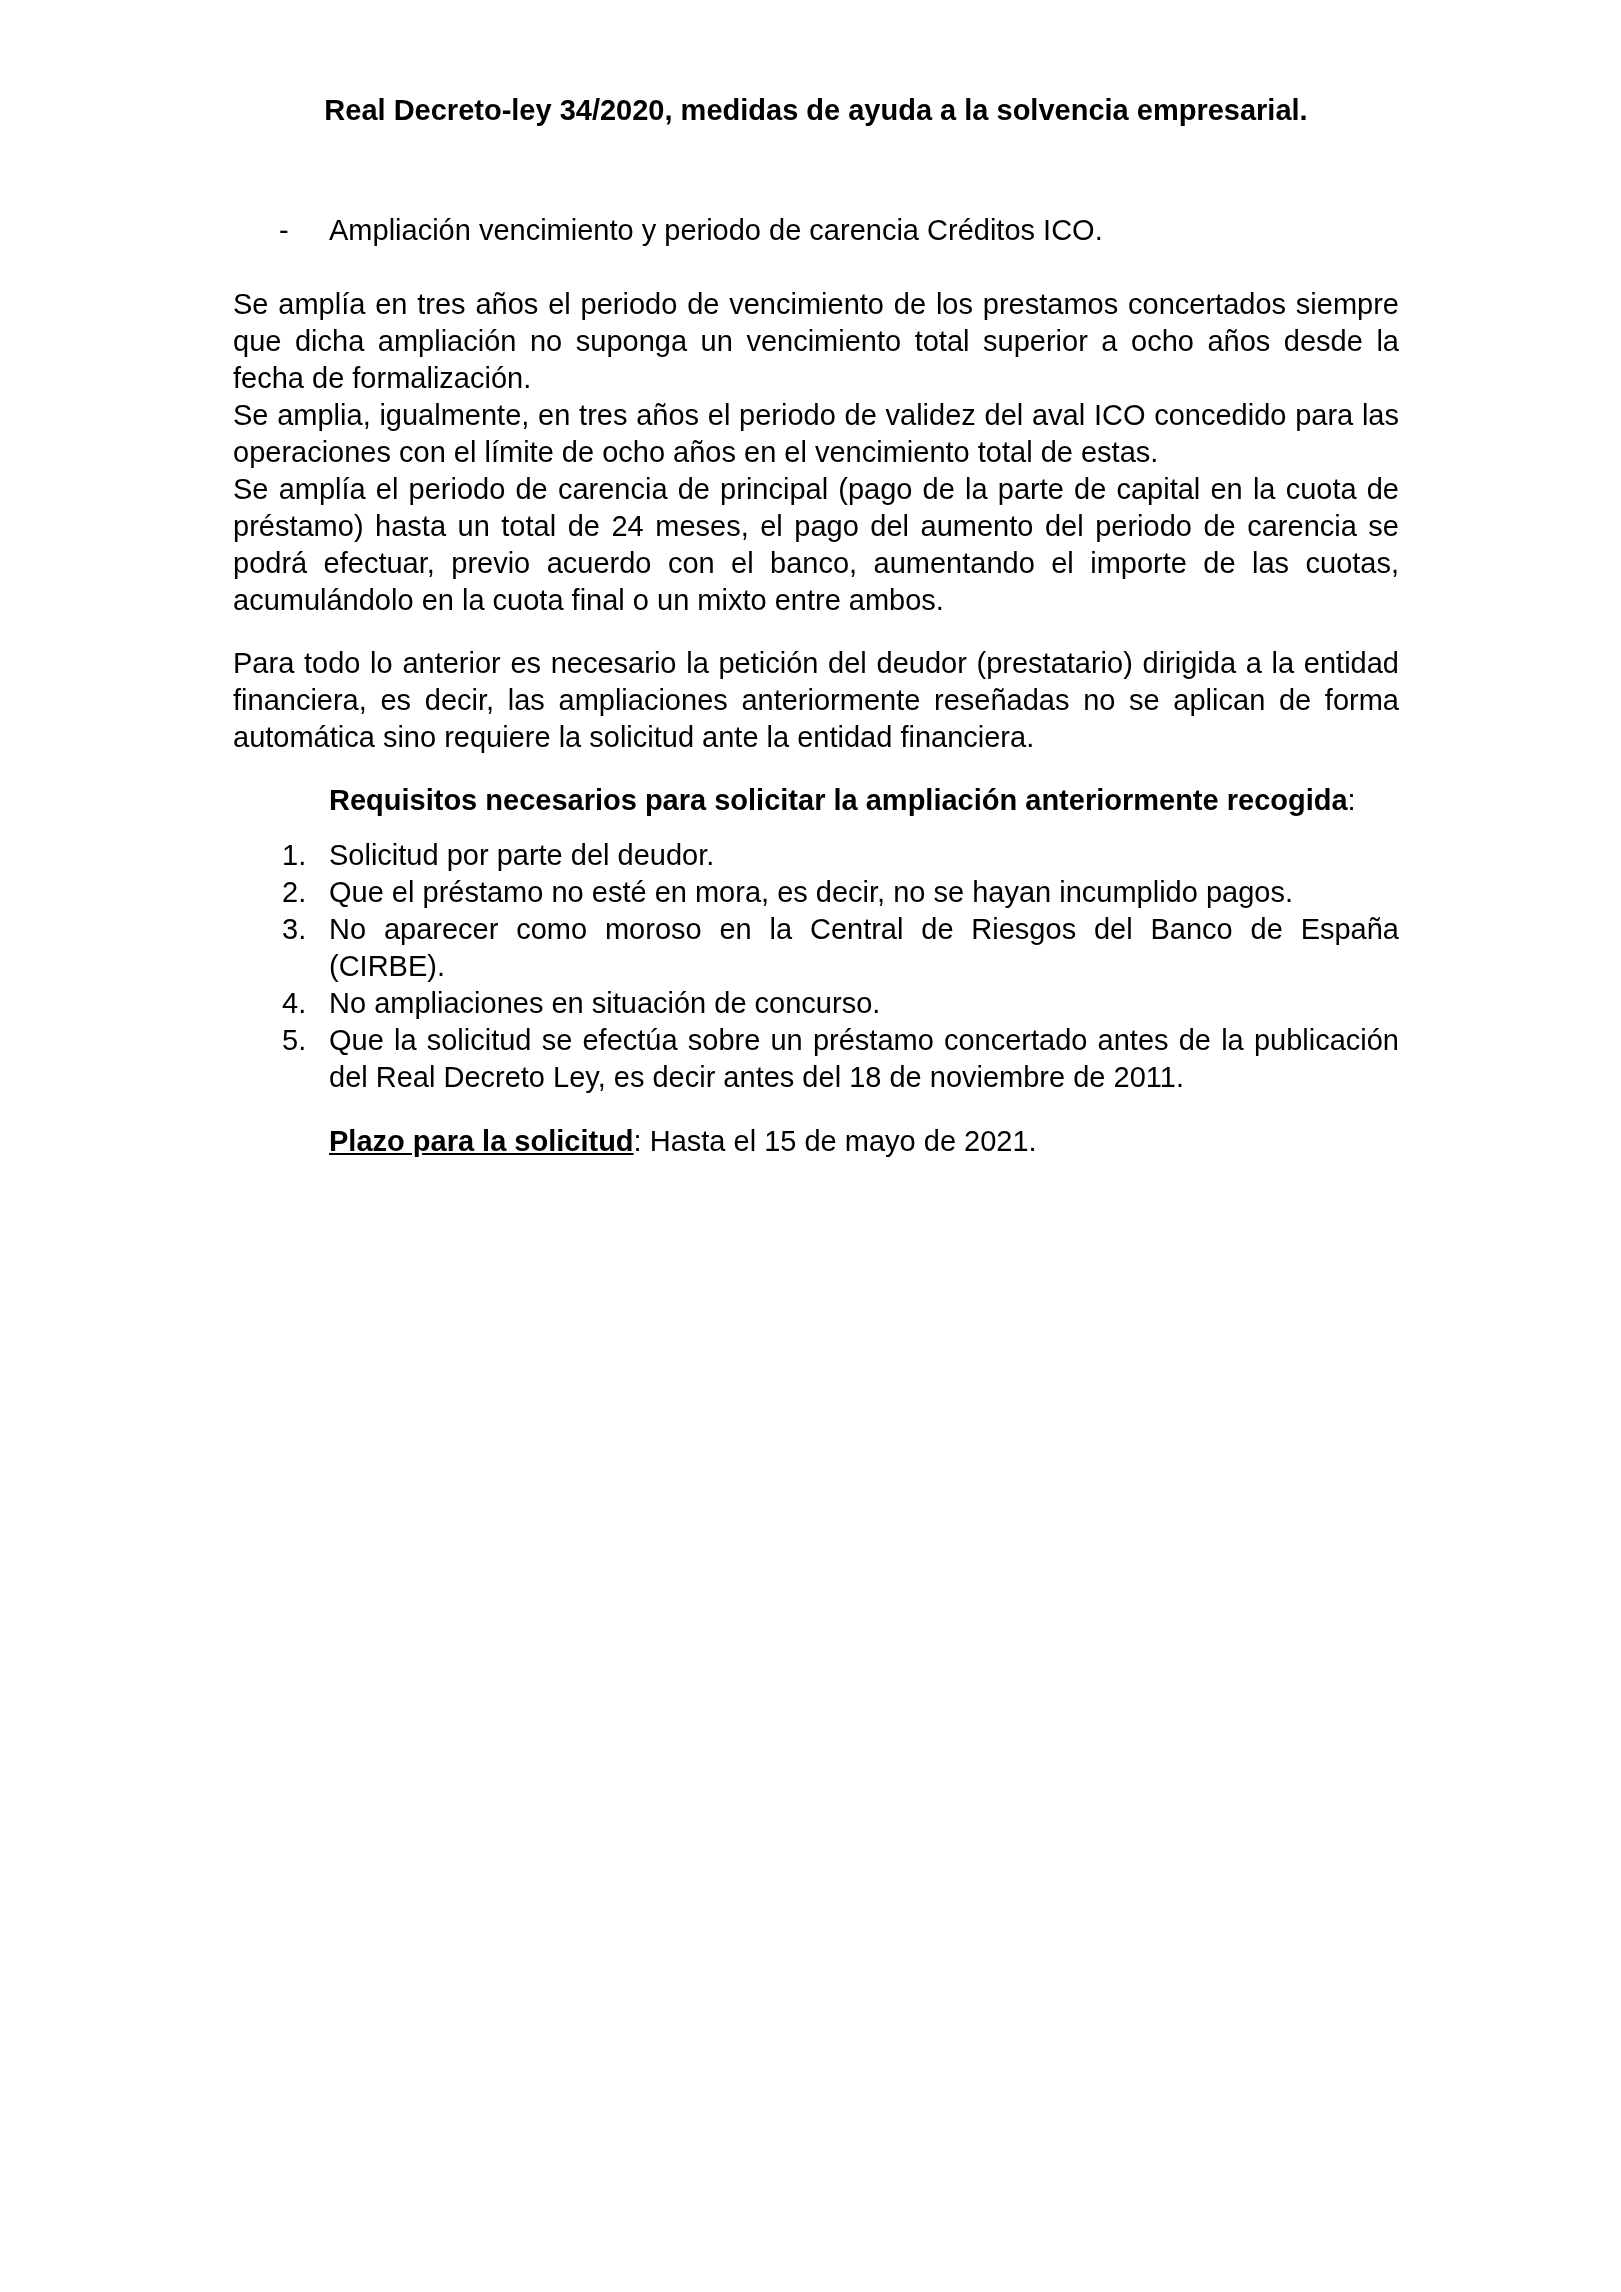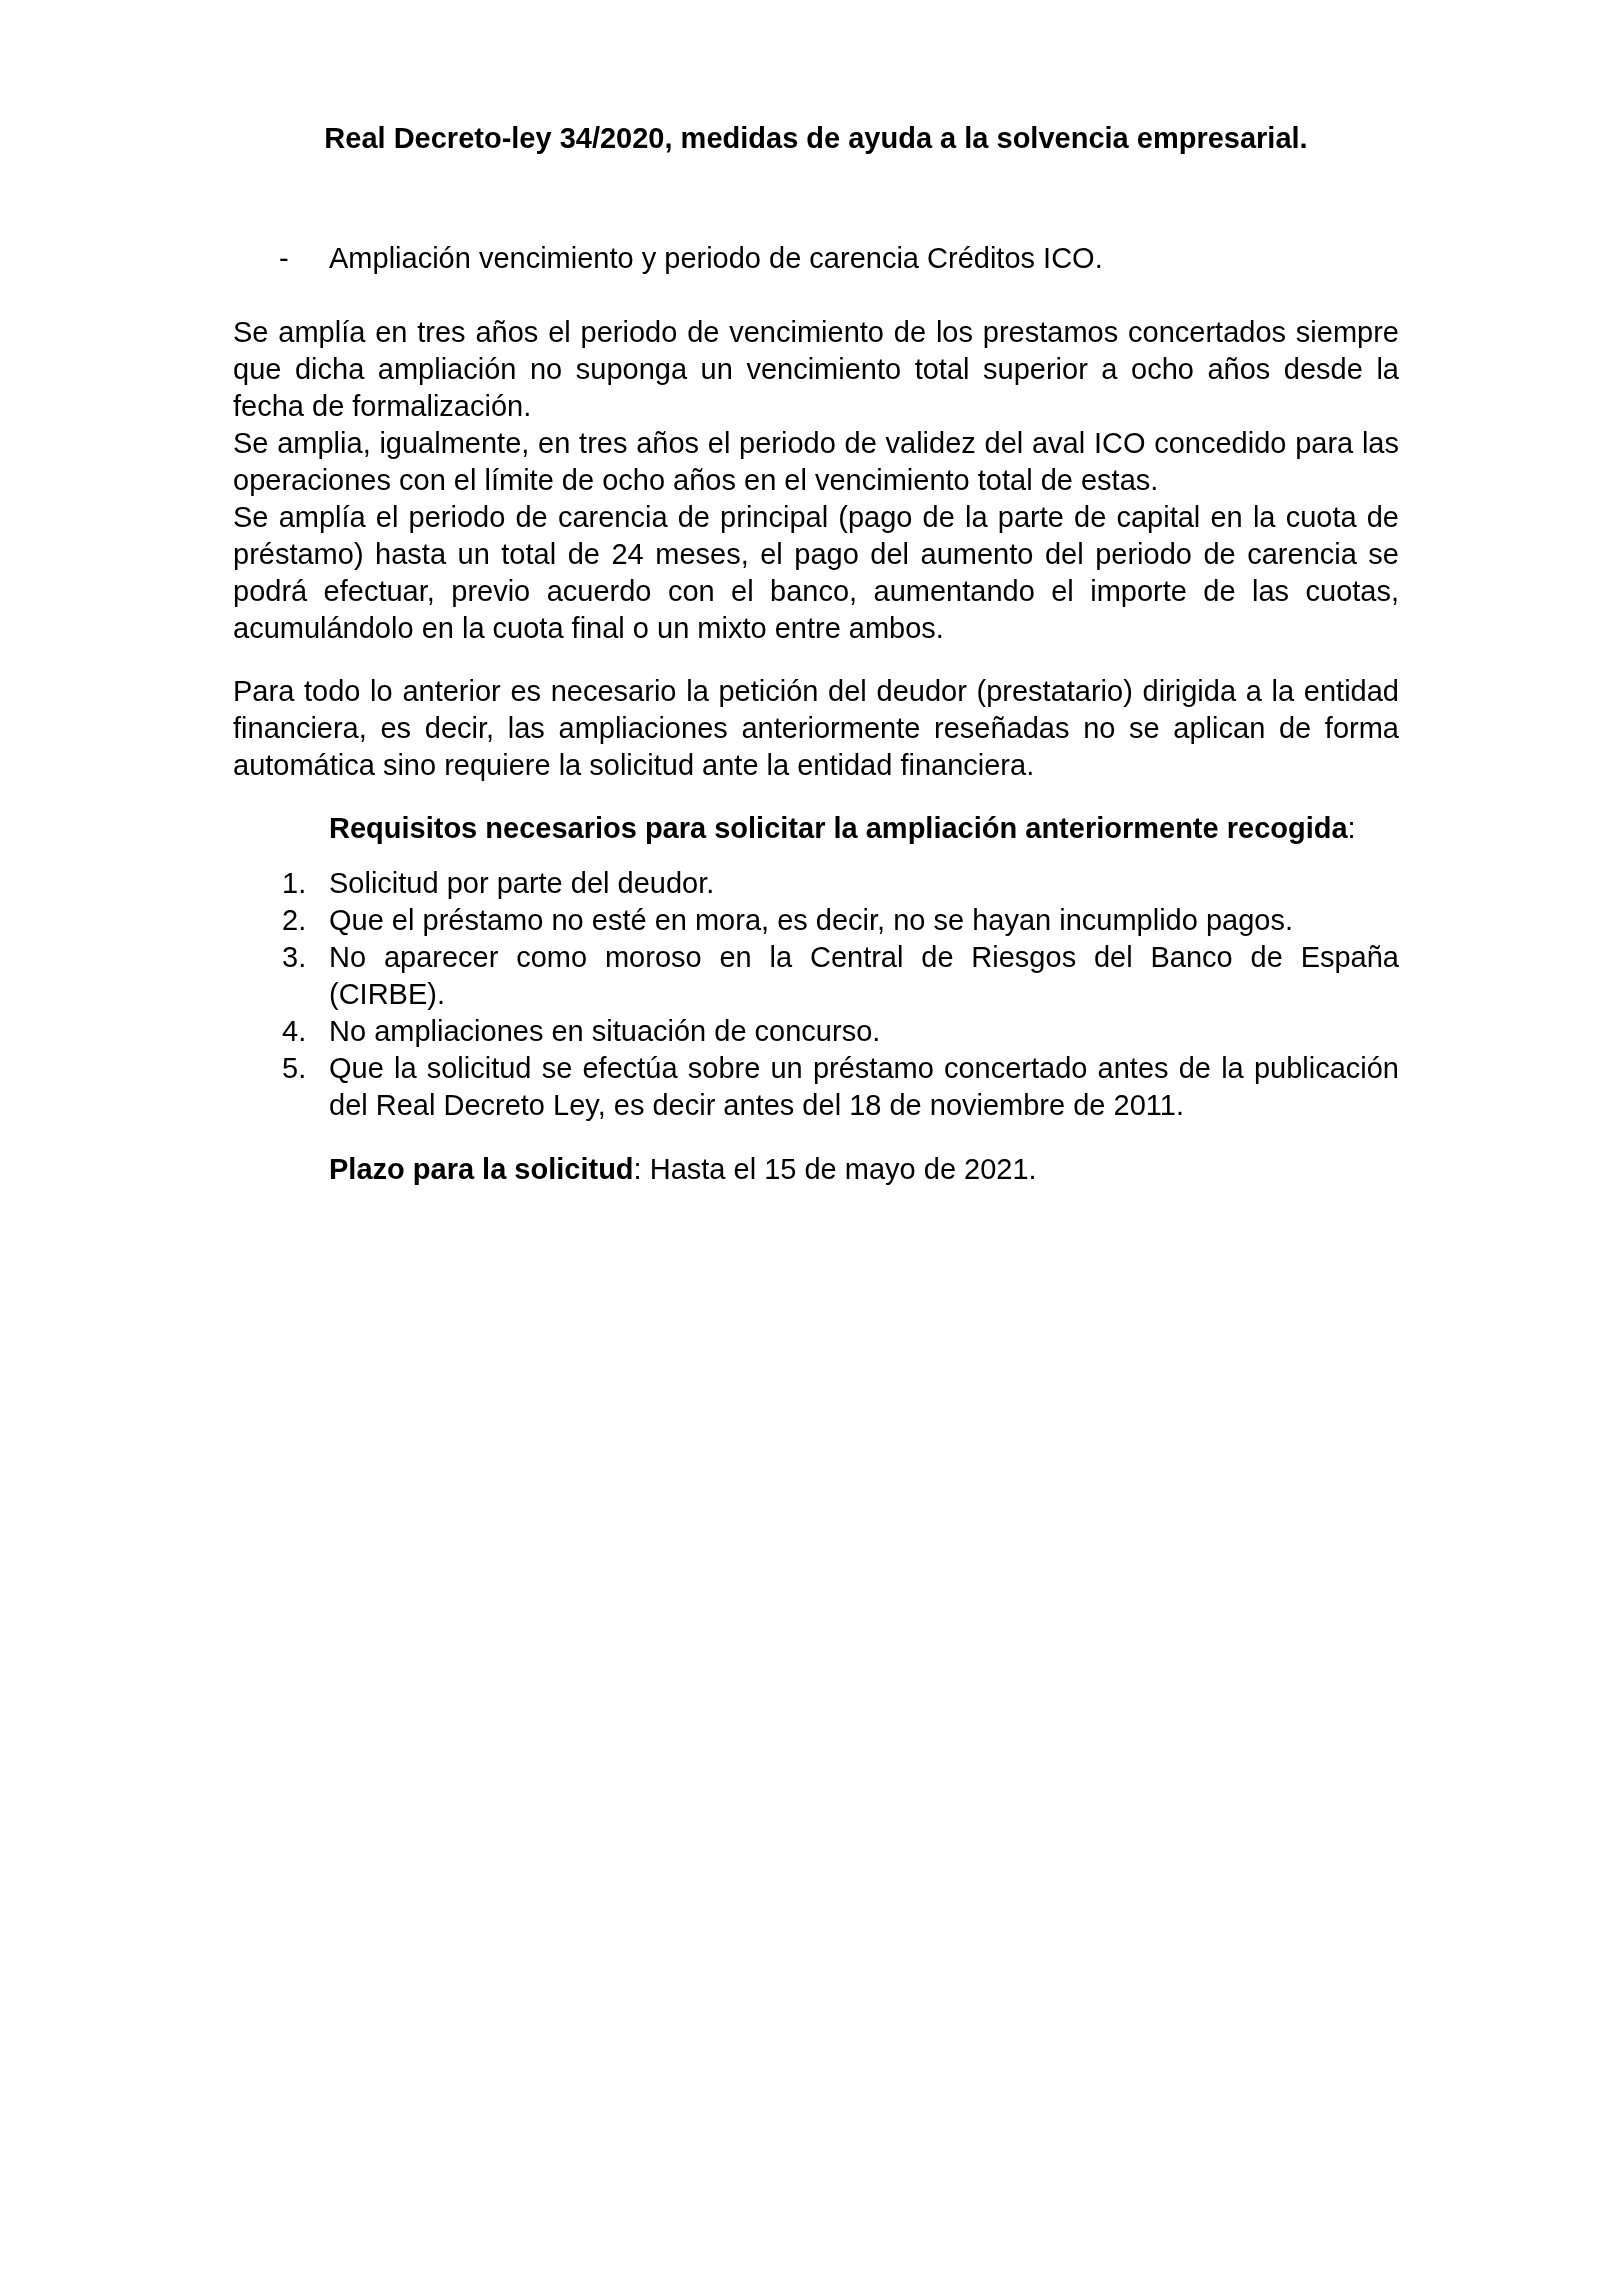--- a/index.html
+++ b/index.html
@@ -10,21 +10,21 @@
   .page {
     position: relative;
     width: 1621px;
     height: 2293px;
     background: #ffffff;
     color: #000000;
     font-family: "Liberation Sans", sans-serif;
     font-size: 29px;
     line-height: 37px;
     box-sizing: border-box;
-    padding: 120px 222px 0 233px;
+    padding: 92px 222px 0 233px;
     overflow: hidden;
   }
   .title {
     font-size: 29px;
     font-weight: bold;
     text-align: center;
     margin: 0 0 83px 0;
   }
   .hang {
     position: relative;
@@ -69,20 +69,21 @@
   }
   .deadline-request {
     margin: 0 0 27.4px 96px;
   }
   .deadline-resolution {
     margin: 0 0 75px 96px;
     text-align: justify;
   }
   .bold {
     font-weight: bold;
+    text-decoration: underline;
   }
   .place-date {
     margin: 0 0 40px 0;
     text-align: right;
   }
   .signature {
     margin: 0;
     text-align: left;
   }
 </style>

